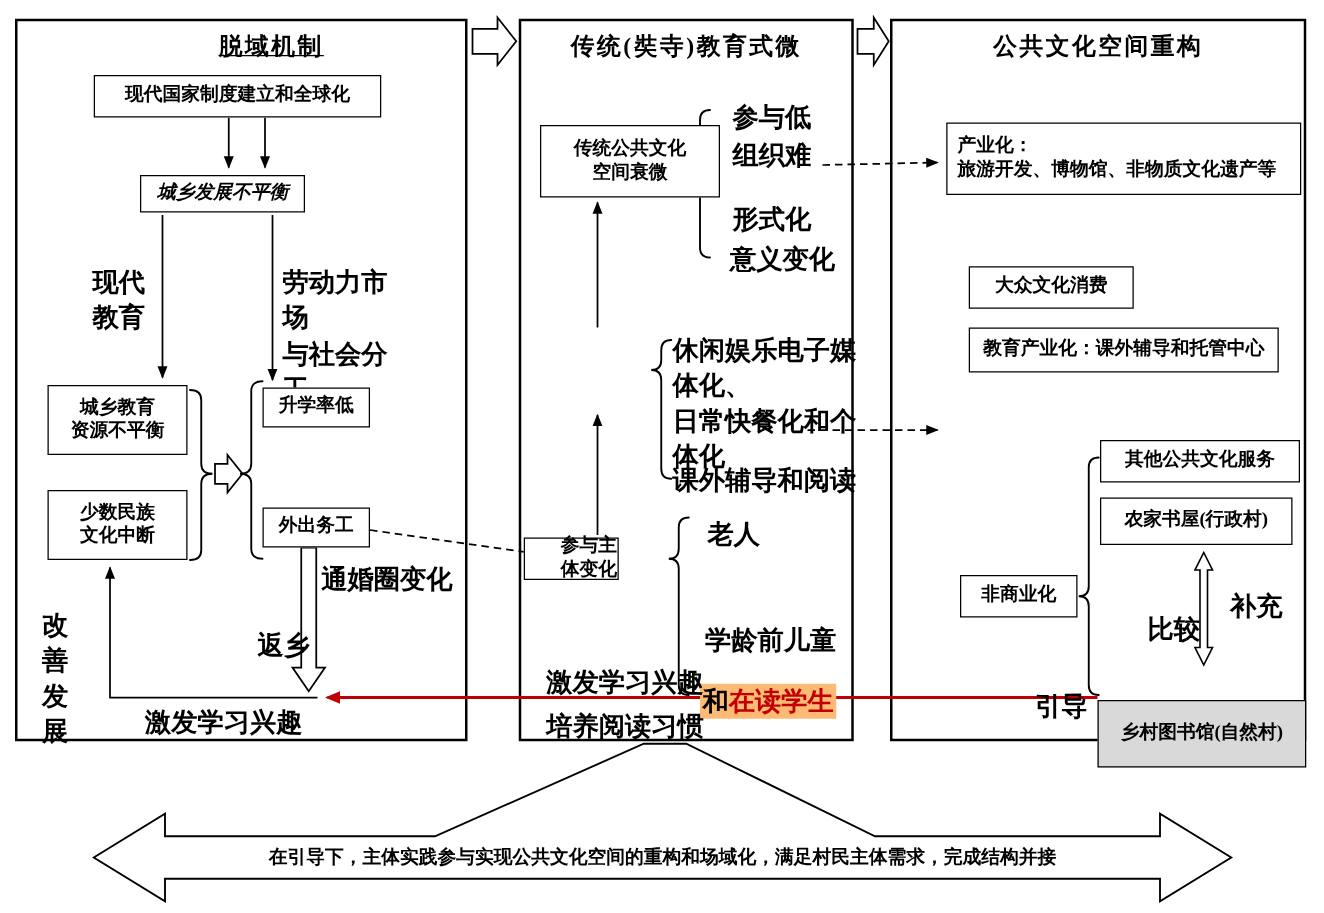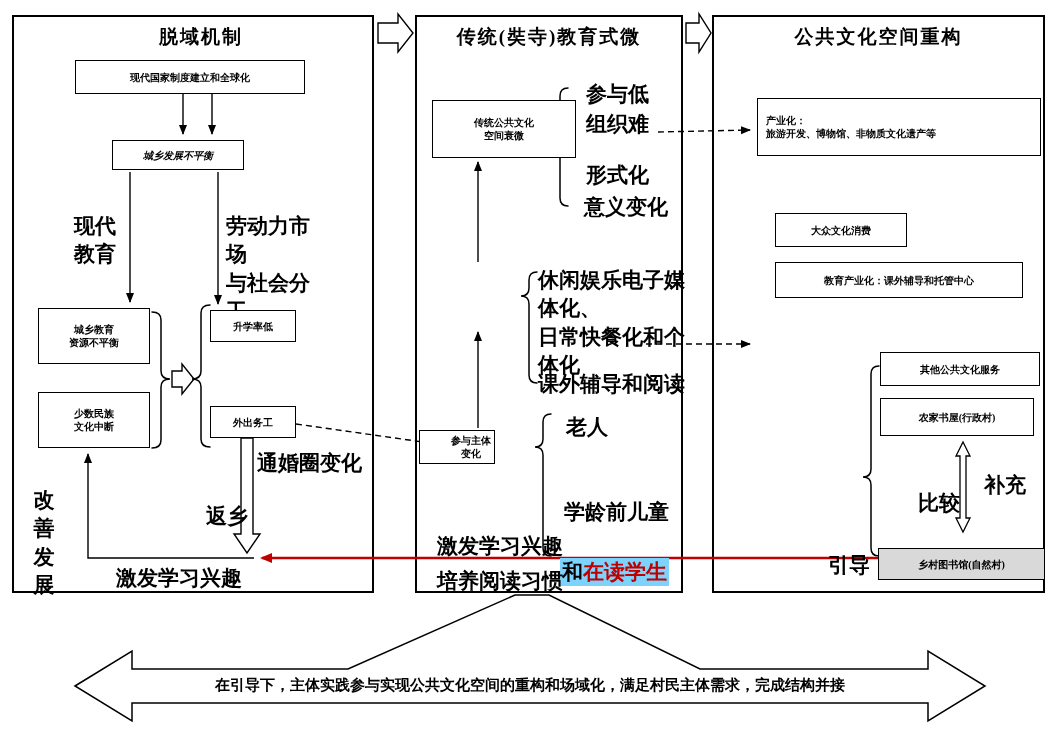--- a/index.html
+++ b/index.html
@@ -2,28 +2,28 @@
 <html><head>
 <meta charset="utf-8">
 <style>
   html,body{margin:0;padding:0;background:#fff;}
   .canvas{position:relative;width:1059px;height:730px;background:#fff;overflow:hidden;
           font-family:"Liberation Serif","DejaVu Serif",serif;color:#000;}
   .panel{position:absolute;border:2px solid #000;background:#fff;box-sizing:border-box;}
   .overlay{position:absolute;left:0;top:0;}
   .ptitle{position:absolute;font-size:19px;font-weight:bold;text-align:center;letter-spacing:2px;}
   .box{position:absolute;border:1.6px solid #000;background:#fff;display:flex;align-items:center;
-       justify-content:center;text-align:center;font-size:10px;font-weight:bold;
+       justify-content:center;text-align:center;font-size:15px;font-weight:bold;
        white-space:pre-line;line-height:1.3;box-sizing:border-box;}
   .box.leftalign{justify-content:flex-start;text-align:left;padding:0 8px;}
   .shaded{background:#d9d9d9;}
   .lbl{position:absolute;font-size:21px;font-weight:bold;white-space:pre-line;line-height:1.35;}
   .center{text-align:center;}
   .red{color:#c00000;}
-  .onred{background:#7dd3fc;padding:0 2px;margin-top:11px;}
+  .onred{background:#fdba74;padding:0 2px;}
   .statement{position:absolute;font-size:15px;font-weight:bold;text-align:center;}
 </style>
 </head>
 <body>
 
 <div class="canvas">
 
   <div class="panel" style="left:12px;top:15px;width:362px;height:578px;"></div>
   <div class="panel" style="left:415px;top:15px;width:268px;height:578px;"></div>
   <div class="panel" style="left:712px;top:15px;width:333px;height:578px;"></div>
@@ -63,21 +63,21 @@
     <path d="M963,442 L970,456 L966,456 L966,518 L970,518 L963,532 L956,518 L960,518 L960,456 L956,456 Z" fill="#fff" stroke="#000" stroke-width="1.3"></path>
 
     <line x1="878" y1="558" x2="262" y2="558" stroke="#c00000" stroke-width="2.4" marker-end="url(#mR)"></line>
 
     <path d="M378,23 L398,23 L398,14 L413,33 L398,52 L398,43 L378,43 Z" fill="#fff" stroke="#000" stroke-width="1.4"></path>
     <path d="M686,23 L699,23 L699,14 L711,33 L699,52 L699,43 L686,43 Z" fill="#fff" stroke="#000" stroke-width="1.4"></path>
 
     <path d="M75,686 L132,651 L132,669 L348,669 L515,595 L549,595 L700,669 L928,669 L928,651 L985,686 L928,721 L928,703 L132,703 L132,721 Z" fill="#fff" stroke="#000" stroke-width="1.5"></path>
   </svg>
 
-  <div class="ptitle" style="left:12px;top:24px;width:378px;">脱域机制</div>
+  <div class="ptitle" style="left:28px;top:24px;width:378px;text-decoration:underline;">脱域机制</div>
   <div class="ptitle" style="left:415px;top:24px;width:268px;">传统(奘寺)教育式微</div>
   <div class="ptitle" style="left:712px;top:24px;width:333px;">公共文化空间重构</div>
 
   <div class="box" style="left:75px;top:60px;width:230px;height:34px;">现代国家制度建立和全球化</div>
   <div class="box" style="left:112px;top:140px;width:132px;height:30px;font-style:italic;">城乡发展不平衡</div>
   <div class="lbl center" style="left:72px;top:212px;width:46px;">现代
 教育</div>
   <div class="lbl" style="left:226px;top:212px;width:92px;">劳动力市场
 与社会分工</div>
   <div class="box" style="left:38px;top:392px;width:112px;height:56px;">少数民族
@@ -107,20 +107,21 @@
   <div class="lbl onred" style="left:560px;top:547px;"><span>和</span><span class="red">在读学生</span></div>
   <div class="lbl" style="left:437px;top:532px;">激发学习兴趣</div>
   <div class="lbl" style="left:437px;top:567px;">培养阅读习惯</div>
 
   <div class="box leftalign" style="left:757px;top:98px;width:284px;height:58px;">产业化：
 旅游开发、博物馆、非物质文化遗产等</div>
   <div class="box" style="left:775px;top:213px;width:132px;height:34px;">大众文化消费</div>
   <div class="box" style="left:775px;top:262px;width:248px;height:36px;">教育产业化：课外辅导和托管中心</div>
   <div class="box" style="left:880px;top:352px;width:160px;height:34px;">其他公共文化服务</div>
   <div class="box" style="left:880px;top:398px;width:154px;height:38px;">农家书屋(行政村)</div>
+  <div class="box" style="left:768px;top:460px;width:94px;height:34px;">非商业化</div>
   <div class="lbl" style="left:918px;top:489px;">比较</div>
   <div class="lbl" style="left:984px;top:471px;">补充</div>
-  <div class="box shaded" style="left:878px;top:548px;width:167px;height:32px;">乡村图书馆(自然村)</div>
+  <div class="box shaded" style="left:878px;top:560px;width:167px;height:54px;">乡村图书馆(自然村)</div>
   <div class="lbl" style="left:828px;top:551px;">引导</div>
 
   <div class="statement" style="left:150px;top:676px;width:760px;">在引导下，主体实践参与实现公共文化空间的重构和场域化，满足村民主体需求，完成结构并接</div>
 
 </div>
 
 </body></html>

